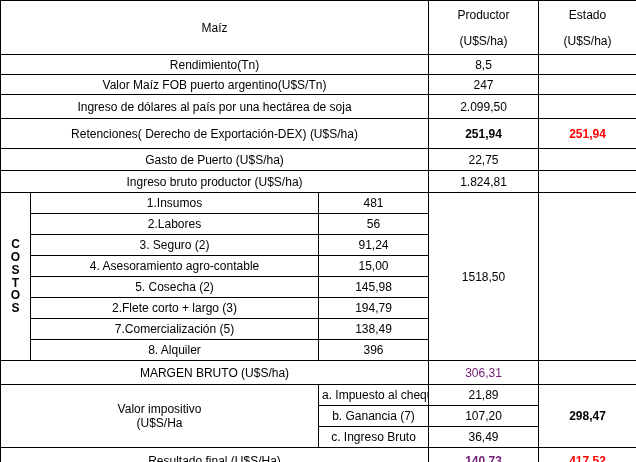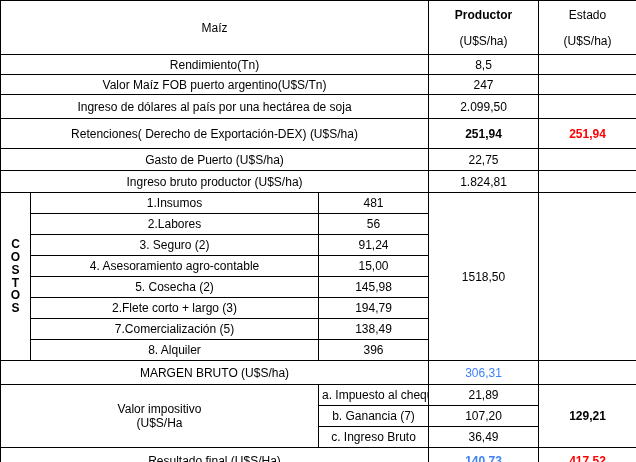--- a/index.html
+++ b/index.html
@@ -28,25 +28,25 @@
     border: 1px solid #000000;
     font-size: 12px;
     text-align: center;
     vertical-align: middle;
     padding: 1px 3px;
     box-sizing: border-box;
     overflow: hidden;
     white-space: nowrap;
   }
   .b { font-weight: normal; }
-  .lg { font-size: 15px; font-weight: bold; }
+  .lg { font-size: 15px; font-weight: normal; }
   .md { font-size: 13px; }
   .big { font-size: 16px; font-weight: bold; margin-top: 28px; }
   .red { color: #ff0000; }
-  .blue { color: #3b82f6; }
+  .blue { color: #701a75; }
   .nb-t { border-top: none !important; }
   .nb-b { border-bottom: none !important; }
   .costos-cell {
     font-size: 11px;
     font-weight: bold;
     line-height: 1.08;
     letter-spacing: 0;
     text-align: center;
     vertical-align: middle;
   }
@@ -161,21 +161,21 @@
     <td></td>
   </tr>
 
   <tr style="height:21px">
     <td colspan="2" rowspan="3" class="md b">
       <div>Valor impositivo</div>
       <div>(U$S/Ha</div>
     </td>
     <td class="md">a. Impuesto al cheque</td>
     <td class="md">21,89</td>
-    <td rowspan="3" class="big">129,21</td>
+    <td rowspan="3" class="big">298,47</td>
     <td rowspan="3" class="big red">165,58</td>
   </tr>
   <tr style="height:21px">
     <td class="md">b. Ganancia (7)</td>
     <td class="md">107,20</td>
   </tr>
   <tr style="height:21px">
     <td class="md">c. Ingreso Bruto</td>
     <td class="md">36,49</td>
   </tr>

